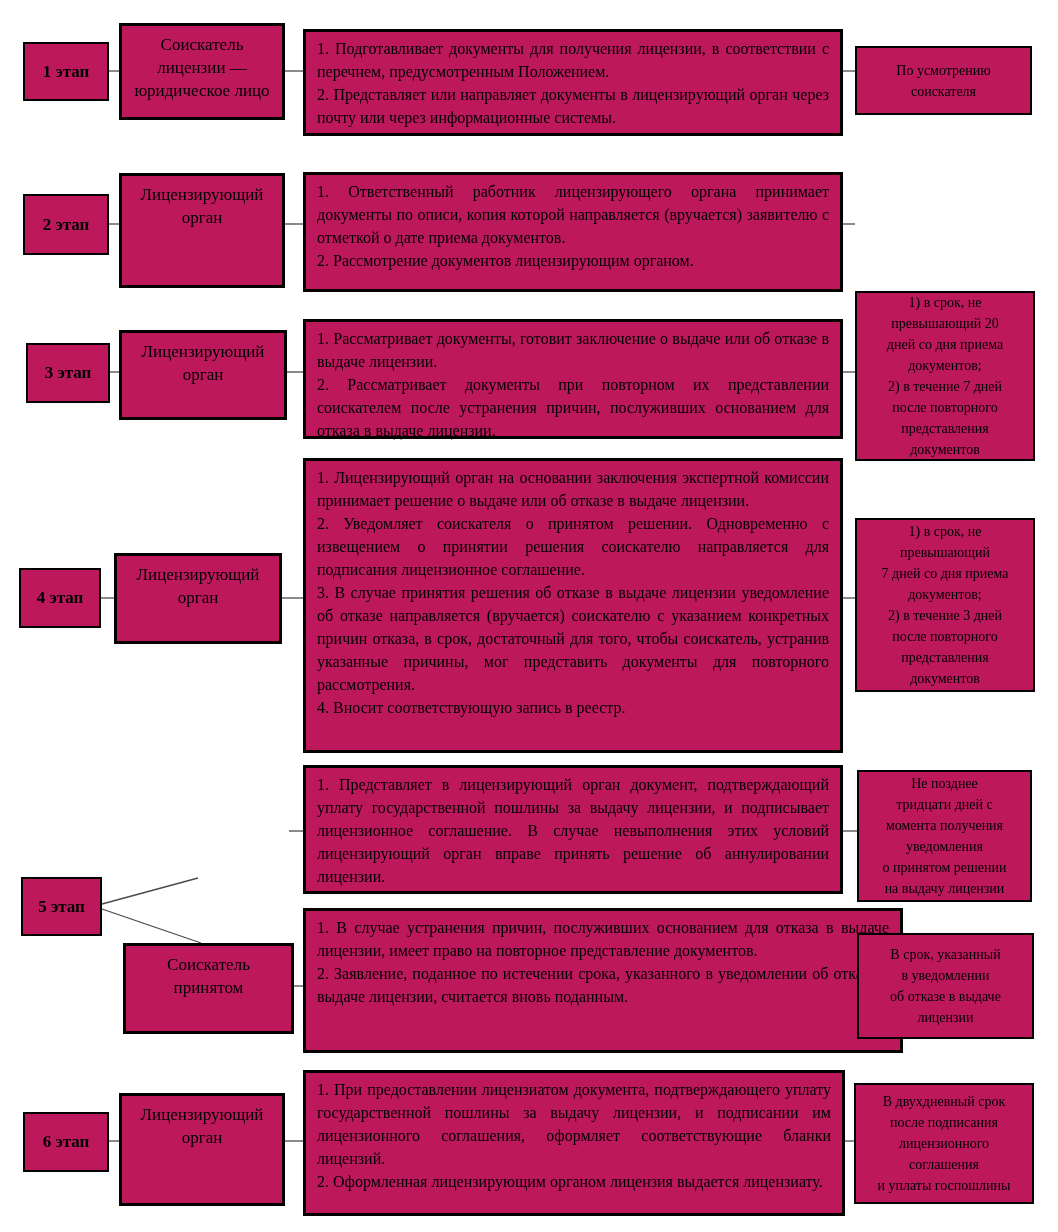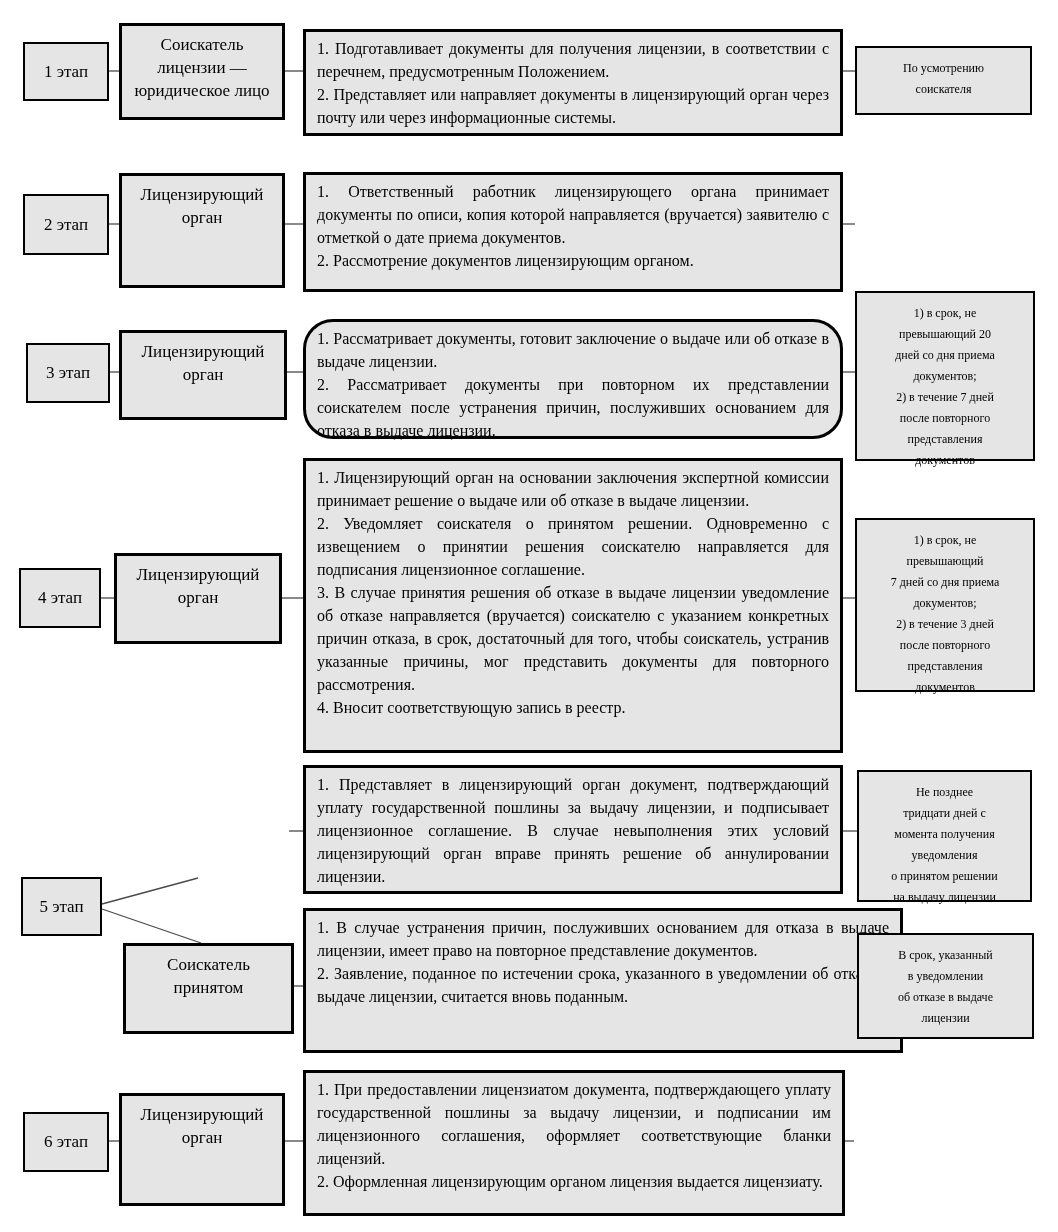--- a/index.html
+++ b/index.html
@@ -16,62 +16,63 @@
     background: #fff;
     overflow: hidden;
   }
   .connectors {
     position: absolute;
     left: 0; top: 0;
     width: 1058px; height: 1232px;
     pointer-events: none;
   }
   .connectors line { stroke: #4a4a4a; stroke-width: 1.3; }
-  .box { position: absolute; background: #e5e5e5; border: 2px solid #000; }
+  .box { position: absolute; background: #be185d; border: 2px solid #000; }
 
   .stage {
     display: flex; align-items: center; justify-content: center;
     font-size: 17px;
+    font-weight: bold;
   }
   .actor {
     border-width: 3px;
     text-align: center;
     padding: 7px 6px 0 6px;
     font-size: 17px;
     line-height: 23px;
   }
   .desc {
     border-width: 3px;
     padding: 5px 11px;
     font-size: 16px;
     line-height: 23px;
   }
   .desc span { white-space: pre-line; text-align: justify; display: block; }
   .time {
-    display: flex; justify-content: center;
-    padding: 10px 6px;
-    font-size: 12px;
+    display: flex; align-items: center; justify-content: center;
+    padding: 16px 6px;
+    font-size: 14px;
     line-height: 21px;
   }
   .time span { white-space: pre-line; text-align: center; display: block; }
 
   
   .s1 { left: 23px;  top: 42px;   width: 86px;  height: 59px; }
   .a1 { left: 119px; top: 23px;   width: 166px; height: 97px; }
   .d1 { left: 303px; top: 29px;   width: 540px; height: 107px; }
   .t1 { left: 855px; top: 46px;   width: 177px; height: 69px; }
   
   .s2 { left: 23px;  top: 194px;  width: 86px;  height: 61px; }
   .a2 { left: 119px; top: 173px;  width: 166px; height: 115px; }
   .d2 { left: 303px; top: 172px;  width: 540px; height: 120px; }
   .t2 { left: 855px; top: 178px;  width: 180px; height: 90px; }
   
   .s3 { left: 26px;  top: 343px;  width: 84px;  height: 60px; }
   .a3 { left: 119px; top: 330px;  width: 168px; height: 90px; }
-  .d3 { left: 303px; top: 319px;  width: 540px; height: 120px; border-radius: 30px; }
+  .d3 { left: 303px; top: 319px;  width: 540px; height: 120px; }
   .t3 { left: 855px; top: 291px;  width: 180px; height: 170px; }
   
   .s4 { left: 19px;  top: 568px;  width: 82px;  height: 60px; }
   .a4 { left: 114px; top: 553px;  width: 168px; height: 91px; }
   .d4 { left: 303px; top: 458px;  width: 540px; height: 295px; }
   .t4 { left: 855px; top: 518px;  width: 180px; height: 174px; }
   
   .s5  { left: 21px;  top: 877px;  width: 81px;  height: 59px; }
   .a5a { left: 121px; top: 788px;  width: 168px; height: 90px; }
   .d5a { left: 303px; top: 765px;  width: 540px; height: 129px; }
@@ -208,14 +209,21 @@
     </div>
 
   <div class="box stage s6">
       <span>6 этап</span>
     </div>
   <div class="box actor a6"><span>Лицензирующий орган</span></div>
   <div class="box desc d6">
       <span>1. При предоставлении лицензиатом документа, подтверждающего уплату государственной пошлины за выдачу лицензии, и подписании им лицензионного соглашения, оформляет соответствующие бланки лицензий.
 2. Оформленная лицензирующим органом лицензия выдается лицензиату.</span>
     </div>
+  <div class="box time t6">
+      <span>В двухдневный срок
+после подписания
+лицензионного
+соглашения
+и уплаты госпошлины</span>
+    </div>
 
 </div>
 
 </body></html>

